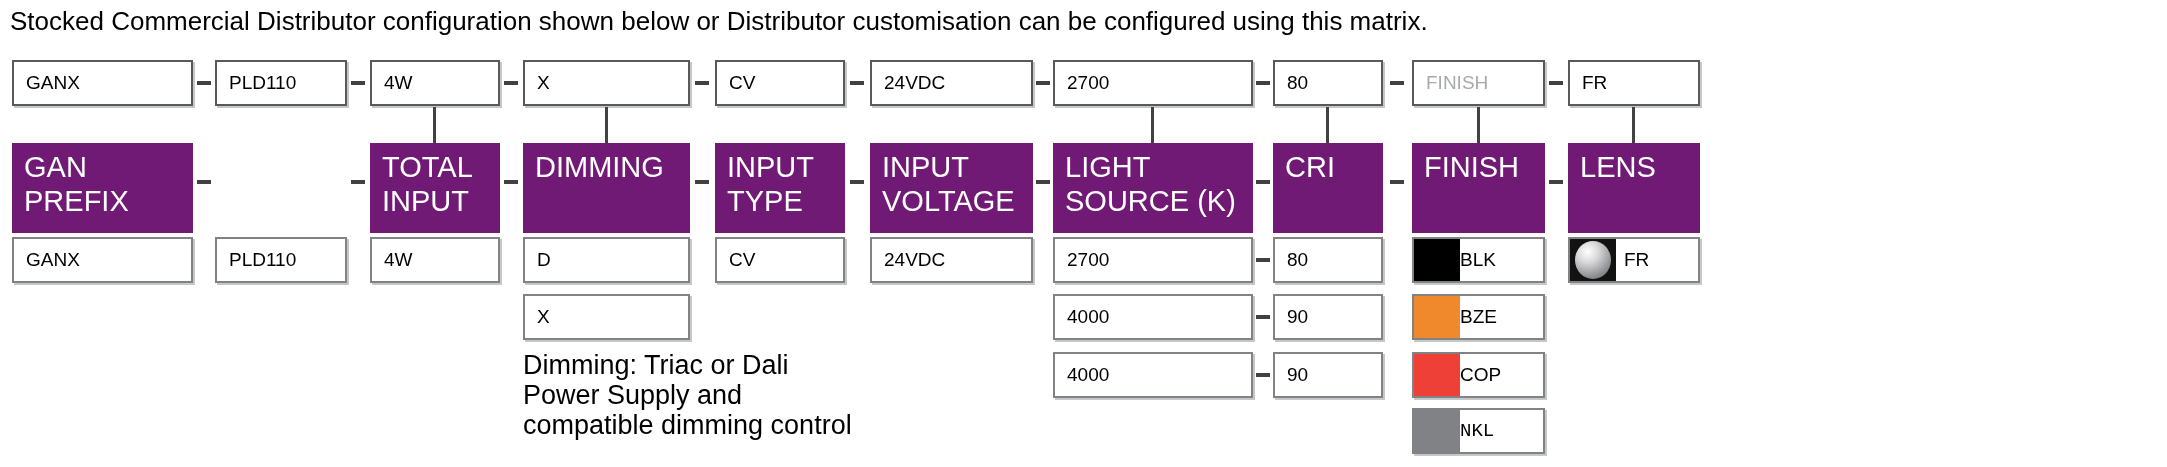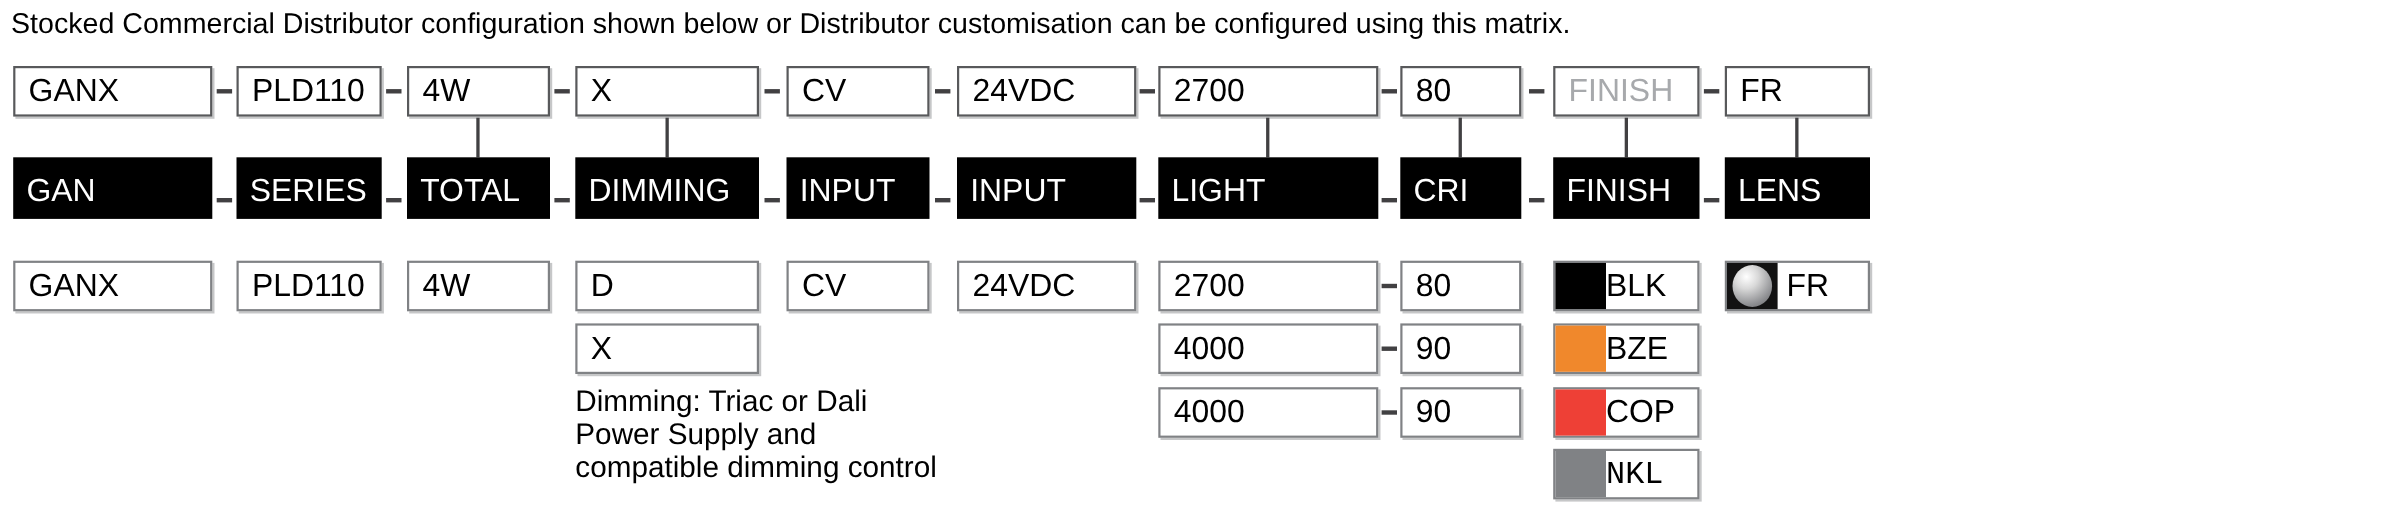--- a/index.html
+++ b/index.html
@@ -14,40 +14,40 @@
   .title{
     position:absolute;left:10px;top:6px;
     font-size:26px;line-height:30px;color:#000;
   }
   .col{position:absolute;top:0;bottom:0;}
   .box{
     position:absolute;left:0;right:0;
     background:#fff;
     display:flex;align-items:center;
     box-sizing:border-box;
-    font-size:29px;
+    font-size:19px;
     padding-left:12px;
   }
   .cfg{
     top:60px;height:46px;
     border:2px solid #58595b;
     box-shadow:2px 2px 0 rgba(128,130,133,0.45);
   }
   .cfg.muted span{color:#a7a9ac;}
   .opt{
     border:2px solid #808285;
     box-shadow:2px 2px 0 rgba(128,130,133,0.45);
     height:46px;
   }
   .rowA{top:237px;} .rowB{top:294px;} .rowC{top:352px;} .rowD{top:408px;font-family:Liberation Mono, monospace;}
   .hdr{
-    position:absolute;left:0;right:0;top:143px;height:56px;
-    background:#000000;color:#fff;
+    position:absolute;left:0;right:0;top:143px;height:90px;
+    background:#701a75;color:#fff;
     box-sizing:border-box;
-    font-size:29px;line-height:48px;
+    font-size:29px;line-height:34px;
     padding:7px 8px 0 12px;
   }
   .conn{
     position:absolute;top:107px;height:36px;width:3px;
     left:50%;margin-left:-2px;background:#414042;
   }
   .dash{
     position:absolute;width:14px;height:4px;background:#414042;
   }
   .swatch{
@@ -83,21 +83,20 @@
     <div class="hdr">GAN PREFIX</div>
     <div class="box opt rowA">
         <span>GANX</span>
       </div>
   </div>
 
   <div class="col" style="left:215px;width:132px">
     <div class="box cfg">
         <span>PLD110</span>
       </div>
-    <div class="hdr">SERIES</div>
     <div class="box opt rowA">
         <span>PLD110</span>
       </div>
   </div>
 
   <div class="col" style="left:370px;width:130px">
     <div class="box cfg">
         <span>4W</span>
       </div>
     <div class="conn"></div>

